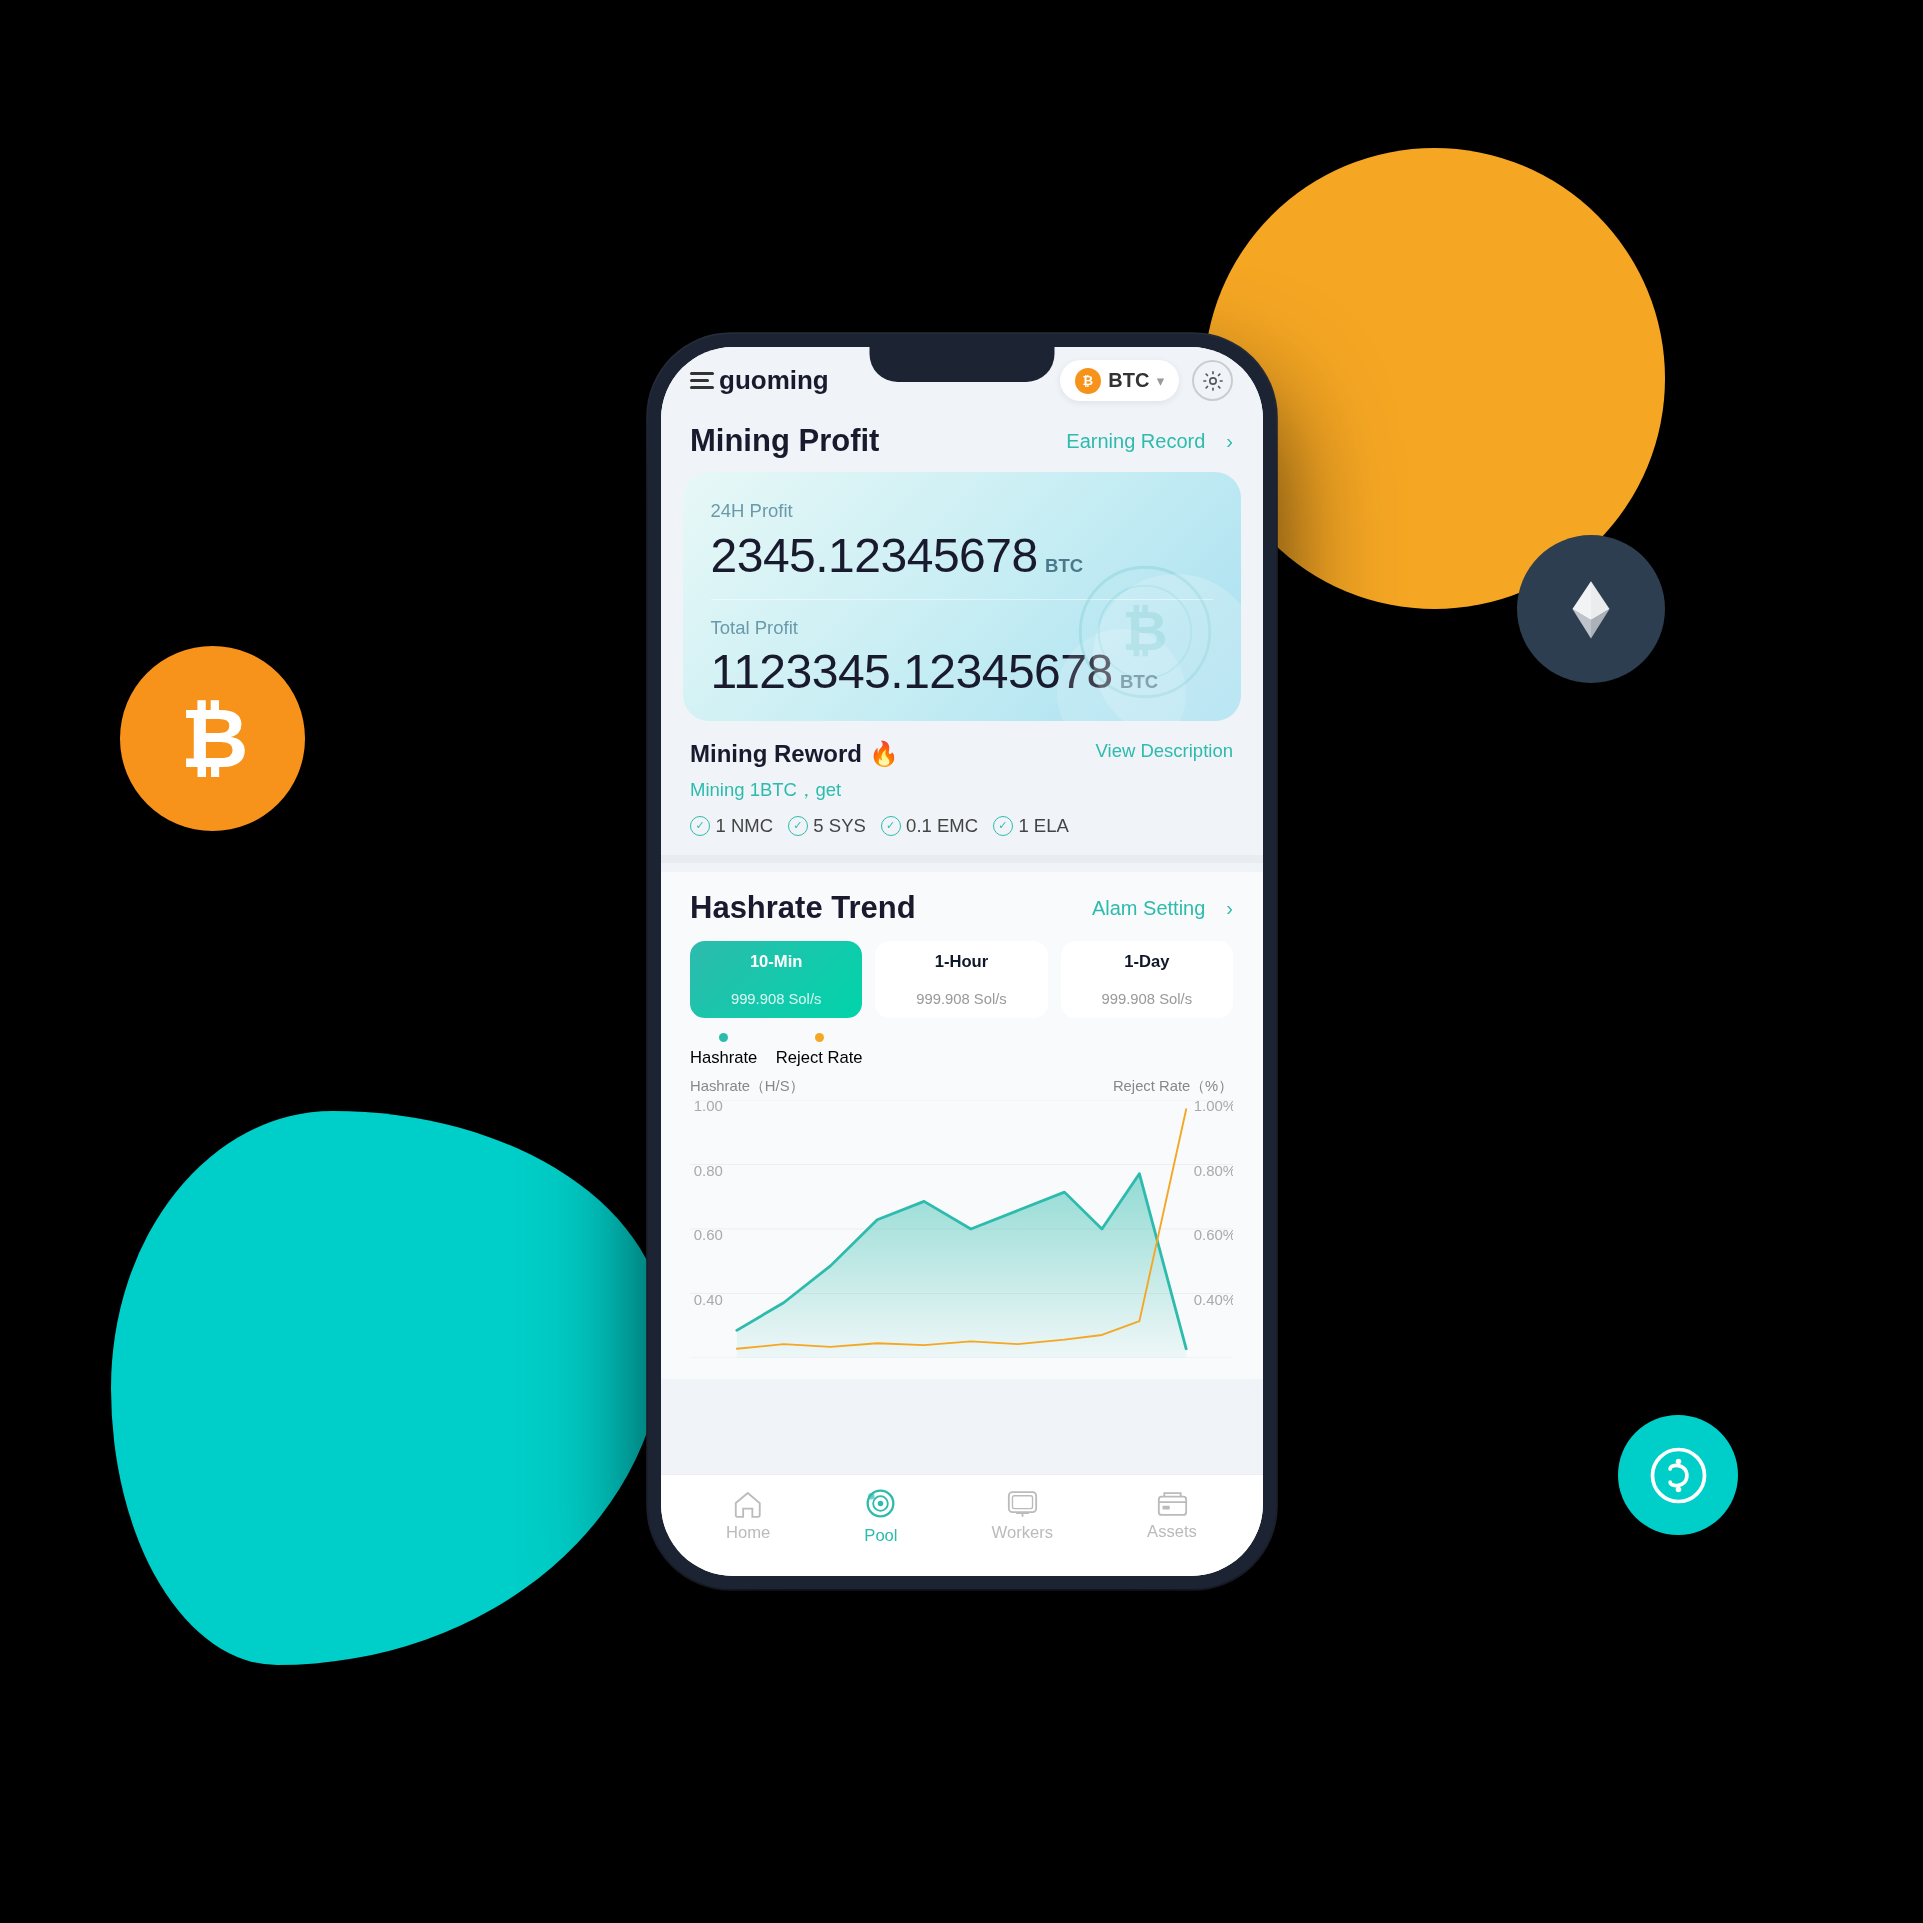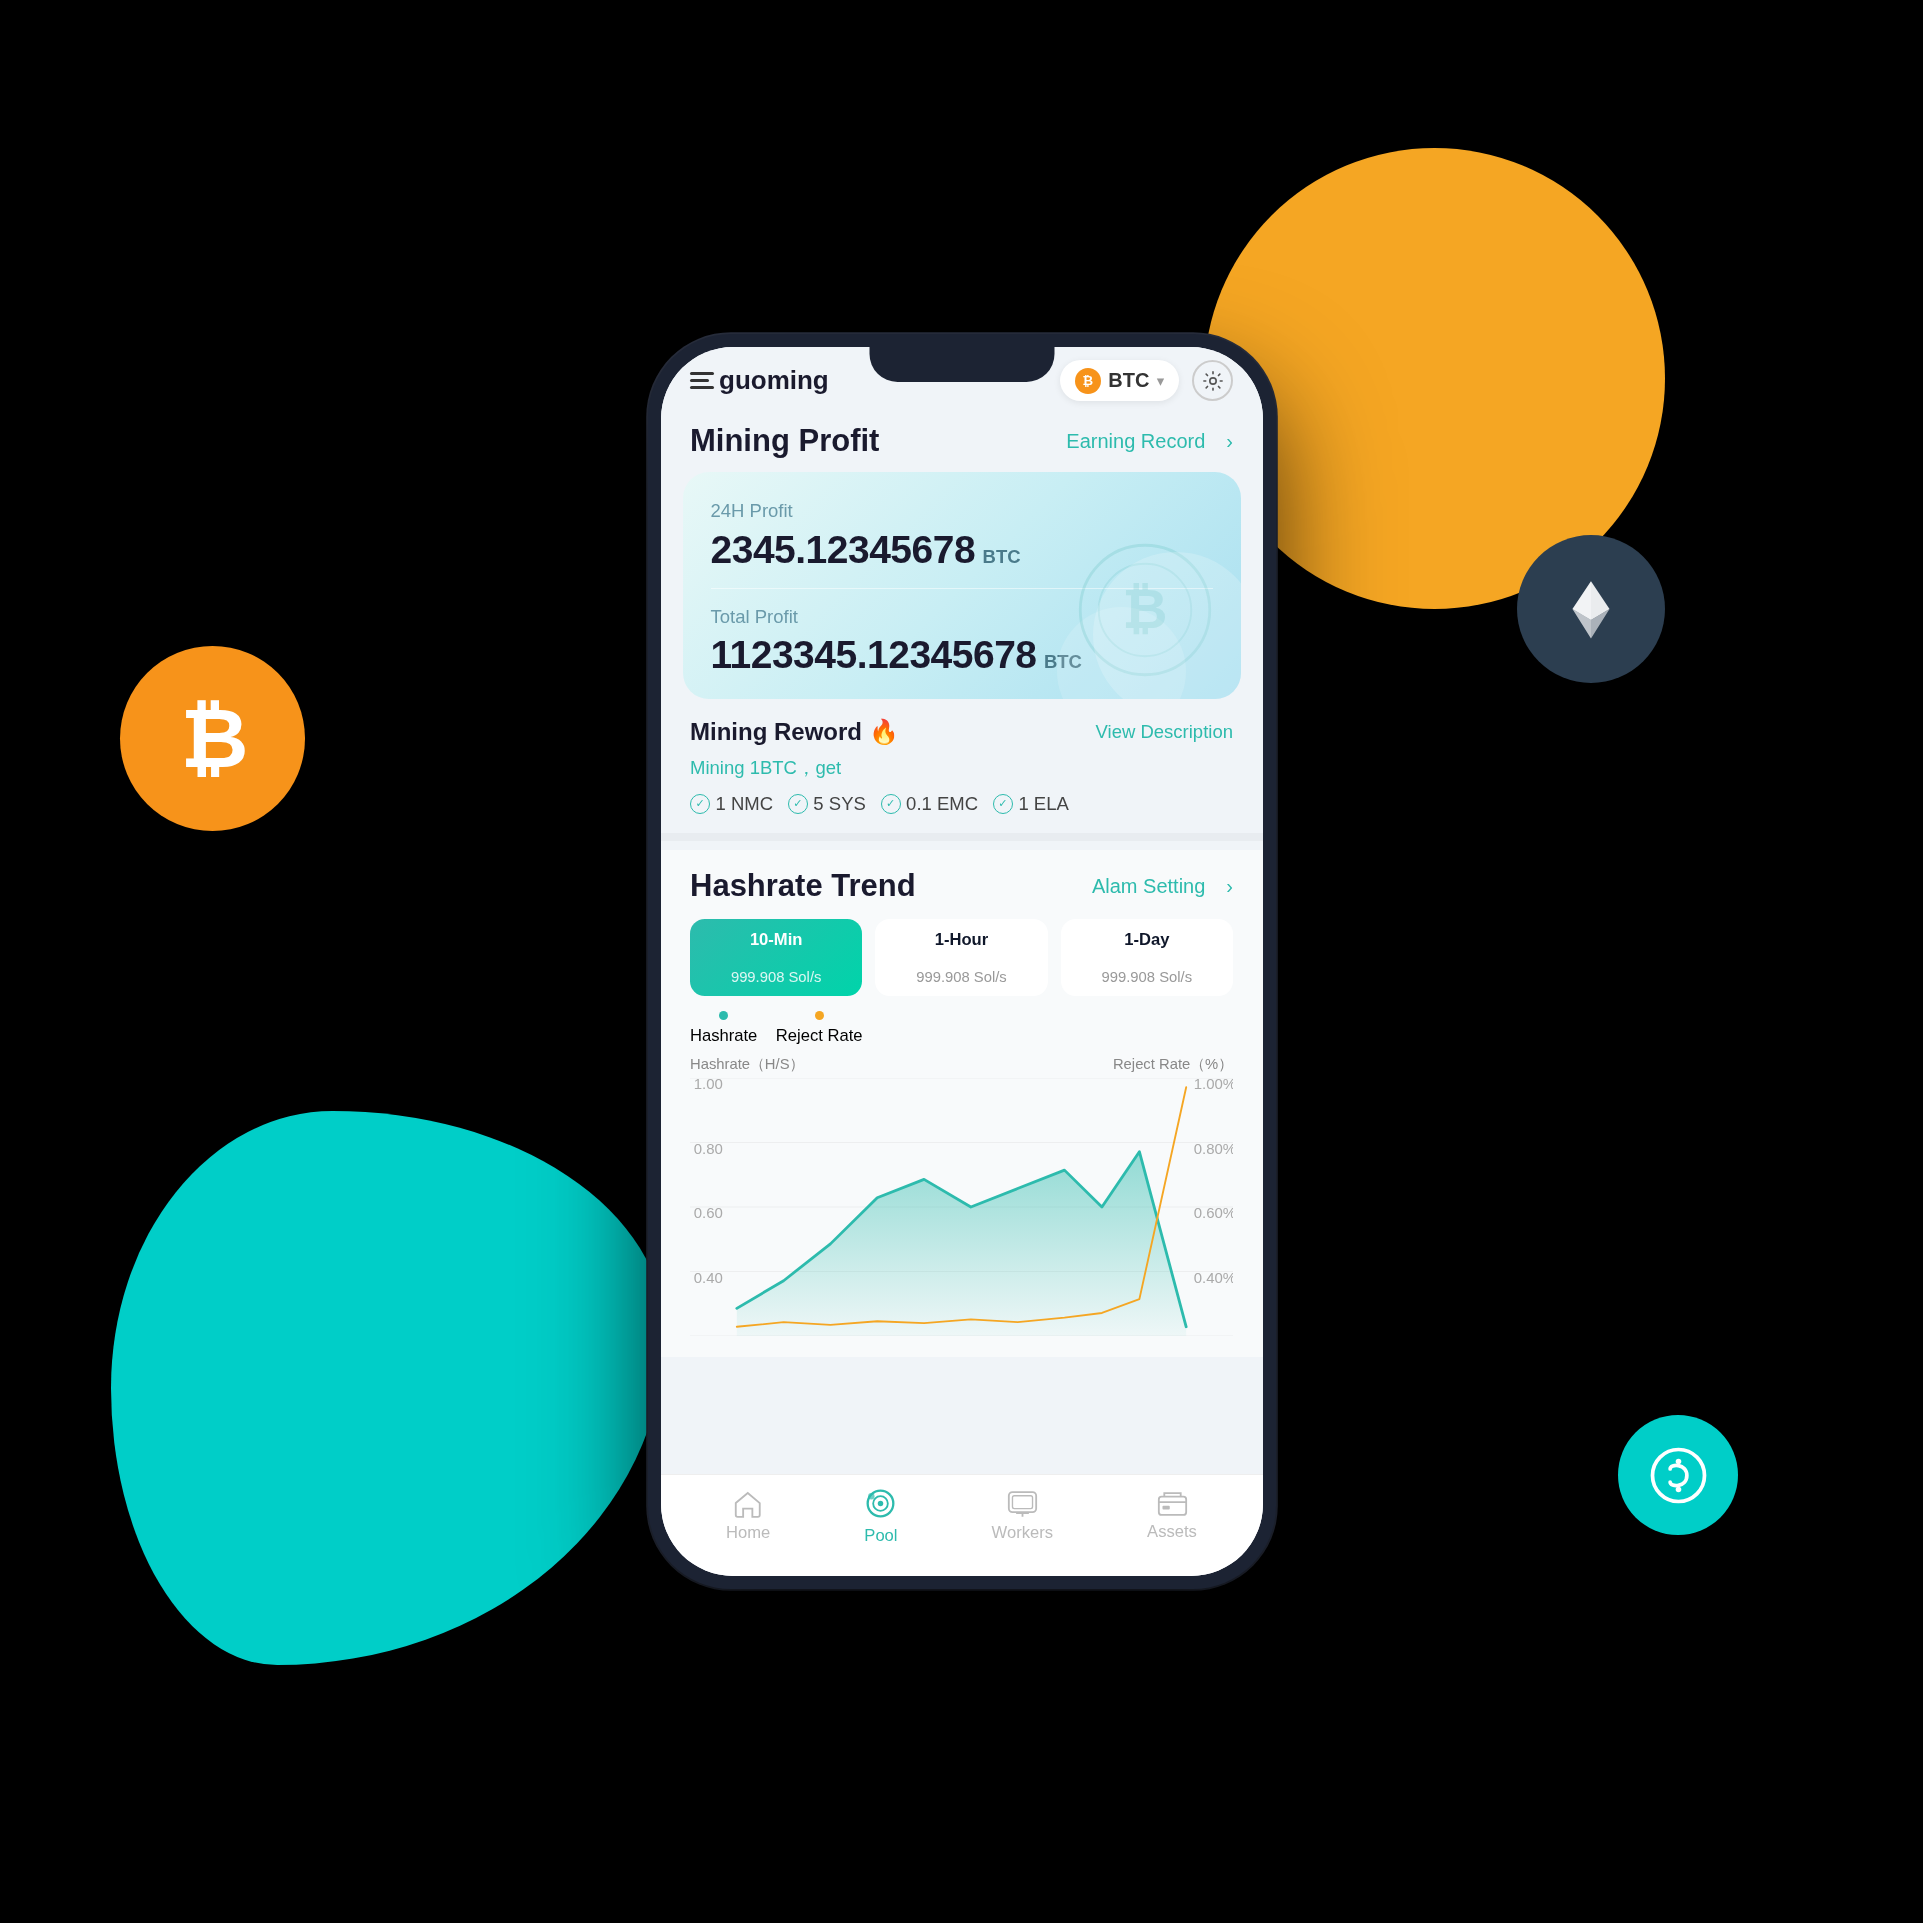--- a/index.html
+++ b/index.html
@@ -283,22 +283,22 @@
       height: 129px;
       background: rgba(255,255,255,0.15);
       border-radius: 50%;
     }
     .profit-label {
       font-size: 18.5px;
       color: #6a9aaa;
       margin-bottom: 5.5px;
     }
     .profit-amount {
-      font-size: 39px;
-      font-weight: 700;
+      font-size: 48px;
+      font-weight: 400;
       color: #1a1a2e;
       letter-spacing: -0.5px;
     }
     .profit-currency {
       font-size: 18.5px;
       font-weight: 600;
       color: #4a7a8a;
       margin-left: 7.4px;
     }
     .profit-divider {
@@ -307,21 +307,20 @@
       margin: 16.6px 0;
     }
 
     
     .reward-section {
       padding: 18.5px 29.5px 9.2px;
       background: #f0f4f8;
     }
     .reward-header {
       display: flex;
-      align-items: center;
       justify-content: space-between;
       margin-bottom: 9.2px;
     }
     .reward-title {
       font-size: 24px;
       font-weight: 600;
       color: #1a1a2e;
       display: flex;
       align-items: center;
       gap: 7.4px;

